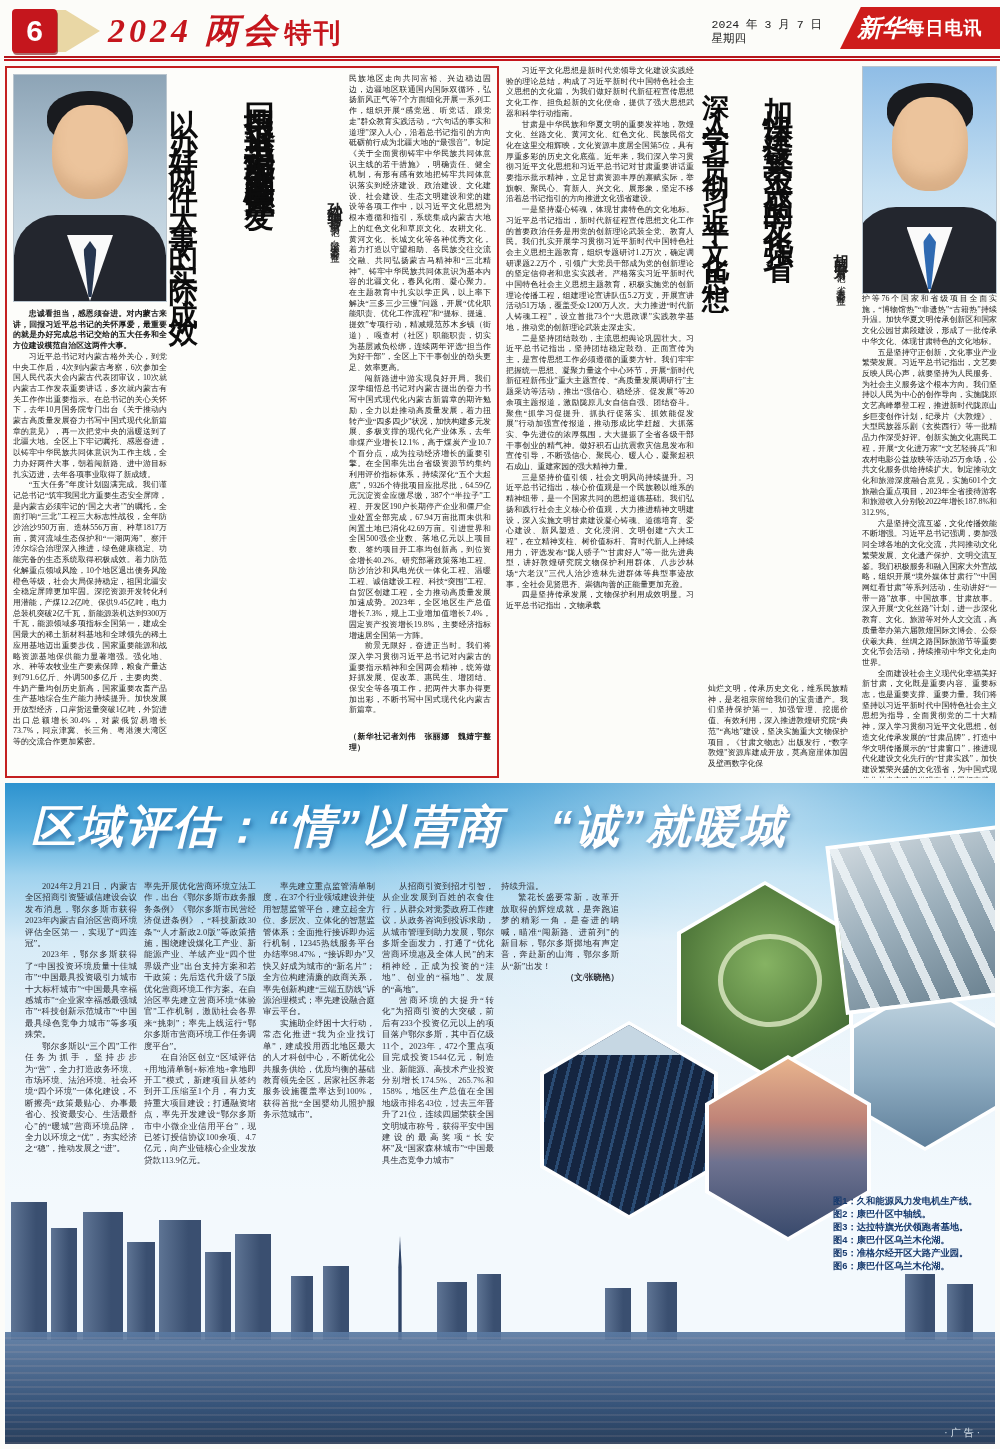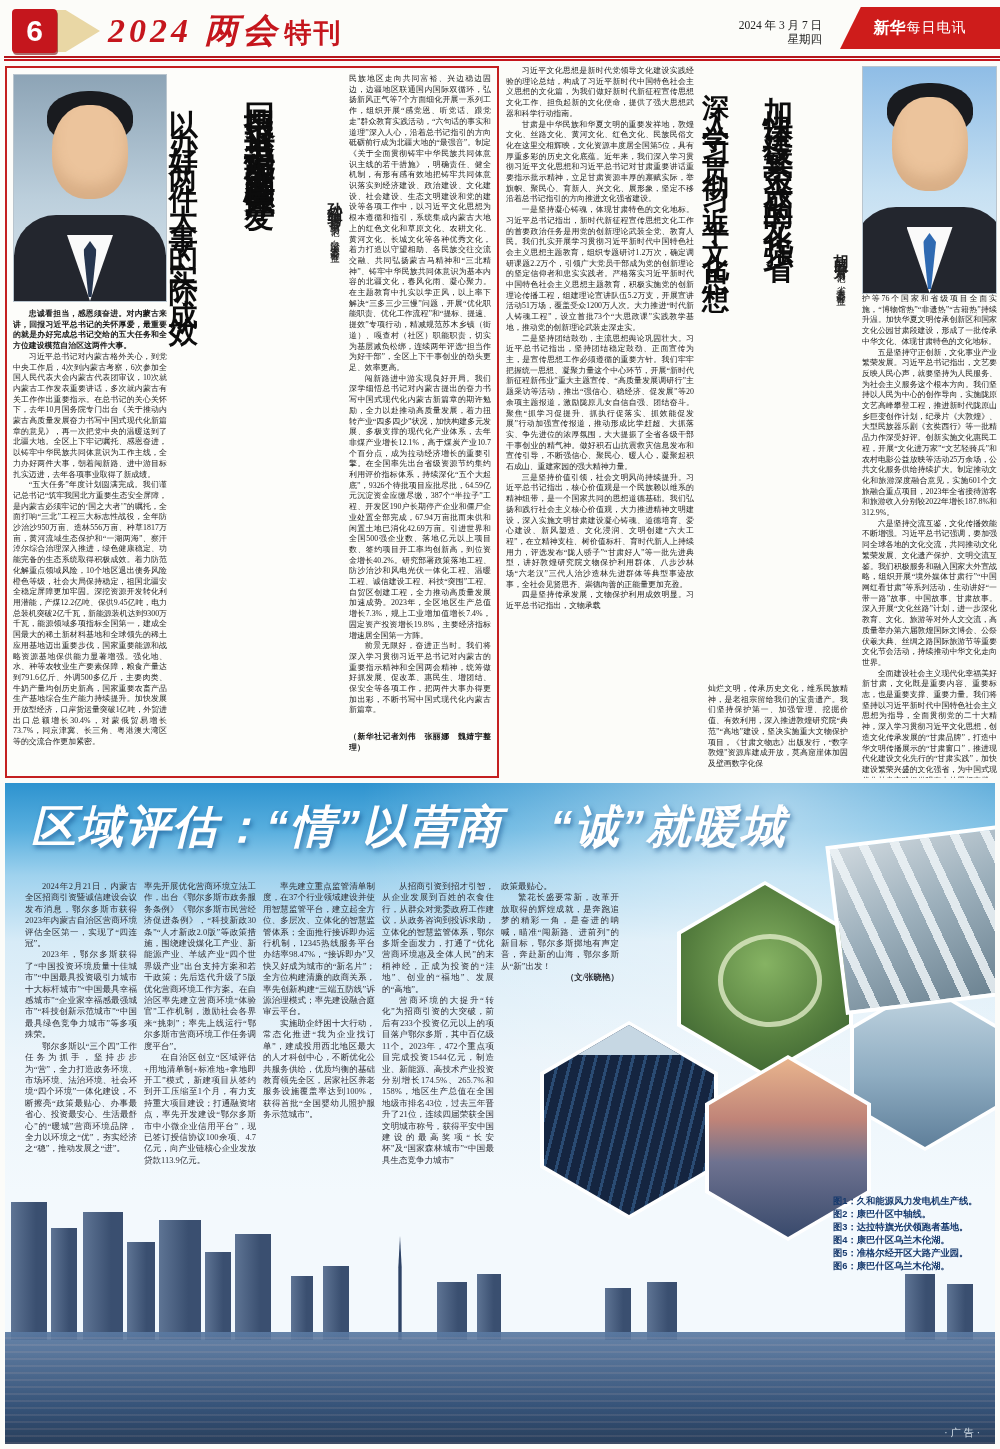--- a/index.html
+++ b/index.html
@@ -10,27 +10,27 @@
   
   .masthead{position:absolute;top:0;left:0;right:0;height:62px}
   .chev{position:absolute;left:14px;top:10px;width:86px;height:42px;background:#e9d7a5;
         clip-path:polygon(0 0,60% 0,100% 50%,60% 100%,0 100%)}
   .pagenum{position:absolute;left:12px;top:9px;width:45px;height:44px;background:#c5161d;color:#fff;
         font-family:"Liberation Sans",sans-serif;font-weight:bold;font-size:30px;display:flex;
         align-items:center;justify-content:center;border-radius:4px;box-shadow:1px 2px 0 rgba(120,10,12,.6)}
   .secttitle{position:absolute;left:108px;top:8px;color:#c5161d;white-space:nowrap}
   .secttitle .t1{font-size:34px;font-weight:bold;font-style:italic;letter-spacing:4px}
   .secttitle .tk{font-size:27px;font-weight:bold;font-family:"Liberation Sans",sans-serif;letter-spacing:2px}
-  .dateblock{position:absolute;right:178px;top:18px;text-align:right;font-size:11.5px;line-height:14px;
-        color:#222;font-family:Liberation Serif, serif}
+  .dateblock{position:absolute;right:178px;top:18px;text-align:left;font-size:11.5px;line-height:14px;
+        color:#222;font-family:Liberation Mono, monospace}
   .paperbanner{position:absolute;right:0;top:7px;width:160px;height:42px;background:#ce1c1b;
         clip-path:polygon(13% 0,100% 0,100% 100%,0 100%);color:#fff;display:flex;align-items:center;
         justify-content:center;white-space:nowrap}
-  .paperbanner .xh{font-weight:bold;font-size:16px;margin-right:1px}
-  .paperbanner .mrdx{font-size:14px;font-weight:normal;font-family:"Liberation Sans",sans-serif;letter-spacing:1px}
+  .paperbanner .xh{font-style:italic;font-weight:bold;font-size:24px;margin-right:1px}
+  .paperbanner .mrdx{font-size:18px;font-weight:bold;font-family:"Liberation Sans",sans-serif;letter-spacing:1px}
   .rule{position:absolute;top:56px;left:4px;right:0;height:5px;
         background:linear-gradient(#b5161c 0 2px,#fff 2px 3px,#c5161d 3px 5px)}
 
   
   .article{position:absolute;top:66px;font-size:7.9px;line-height:10.7px;text-align:justify}
   .tcol p{text-indent:2em;margin:0}
   .cont > p:first-child{text-indent:0}
   .credit{font-weight:bold;text-indent:0;margin-top:16px}
   .lede{font-weight:bold;text-indent:2em;margin-top:7px}
   .vsub,.vmain{writing-mode:vertical-rl;text-orientation:upright;font-family:"Liberation Sans",sans-serif;
@@ -249,26 +249,26 @@
         </div>
       <div class="adcol cont">
           <p>率先开展优化营商环境立法工作，出台《鄂尔多斯市政务服务条例》《鄂尔多斯市民营经济促进条例》，“科技新政30条”“人才新政2.0版”等政策措施，围绕建设煤化工产业、新能源产业、羊绒产业“四个世界级产业”出台支持方案和若干政策；先后迭代升级了5版优化营商环境工作方案。在自治区率先建立营商环境“体验官”工作机制，激励社会各界来“挑刺”；率先上线运行“鄂尔多斯市营商环境工作任务调度平台”。</p>
           <p>在自治区创立“区域评估+用地清单制+标准地+拿地即开工”模式，新建项目从签约到开工压缩至1个月，有力支持重大项目建设；打通融资堵点，率先开发建设“鄂尔多斯市中小微企业信用平台”，现已签订授信协议100余项、4.7亿元，向产业链核心企业发放贷款113.9亿元。</p>
         </div>
       <div class="adcol">
           <p>率先建立重点监管清单制度，在37个行业领域建设并使用智慧监管平台，建立起全方位、多层次、立体化的智慧监管体系；全面推行接诉即办运行机制，12345热线服务平台办结率98.47%，“接诉即办”又快又好成为城市的“新名片”；全方位构建清廉的政商关系，率先创新构建“三端五防线”诉源治理模式；率先建设融合庭审云平台。</p>
           <p>实施助企纾困十大行动，常态化推进“我为企业找订单”，建成投用西北地区最大的人才科创中心，不断优化公共服务供给，优质均衡的基础教育领先全区，居家社区养老服务设施覆盖率达到100%，获得首批“全国婴幼儿照护服务示范城市”。</p>
         </div>
       <div class="adcol">
-          <p>从招商引资到招才引智，从企业发展到百姓的衣食住行，从群众对党委政府工作建议，从政务咨询到投诉求助，立体化的智慧监管体系，鄂尔多斯全面发力，打通了“优化营商环境惠及全体人民”的末梢神经，正成为投资的“洼地”、创业的“福地”、发展的“高地”。</p>
+          <p>从招商引资到招才引智，从企业发展到百姓的衣食住行，从群众对党委政府工作建议，从政务咨询到投诉求助，从城市管理到助力发展，鄂尔多斯全面发力，打通了“优化营商环境惠及全体人民”的末梢神经，正成为投资的“洼地”、创业的“福地”、发展的“高地”。</p>
           <p>营商环境的大提升“转化”为招商引资的大突破，前后有233个投资亿元以上的项目落户鄂尔多斯，其中百亿级11个。2023年，472个重点项目完成投资1544亿元，制造业、新能源、高技术产业投资分别增长174.5%、265.7%和158%，地区生产总值在全国地级市排名43位，过去三年晋升了21位，连续四届荣获全国文明城市称号，获得平安中国建设的最高奖项“长安杯”及“国家森林城市”“中国最具生态竞争力城市”</p>
         </div>
       <div class="adcol adcol5 cont">
         <div class="tcol cont">
-            <p>政策最贴心。</p>
+            <p>持续升温。</p>
             <p>繁花长盛要常新，改革开放取得的辉煌成就，是奔跑追梦的精彩一角，是奋进的呐喊，瞄准“闯新路、进前列”的新目标，鄂尔多斯掷地有声定音，奔赴新的山海，鄂尔多斯从“新”出发！</p>
           </div>
         <p class="adcredit">（文/张晓艳）</p>
       </div>
     </div>
 
     <div class="pano">
       <i class="bld b1"></i>
         <i class="bld b2"></i>
         <i class="bld b3"></i>

